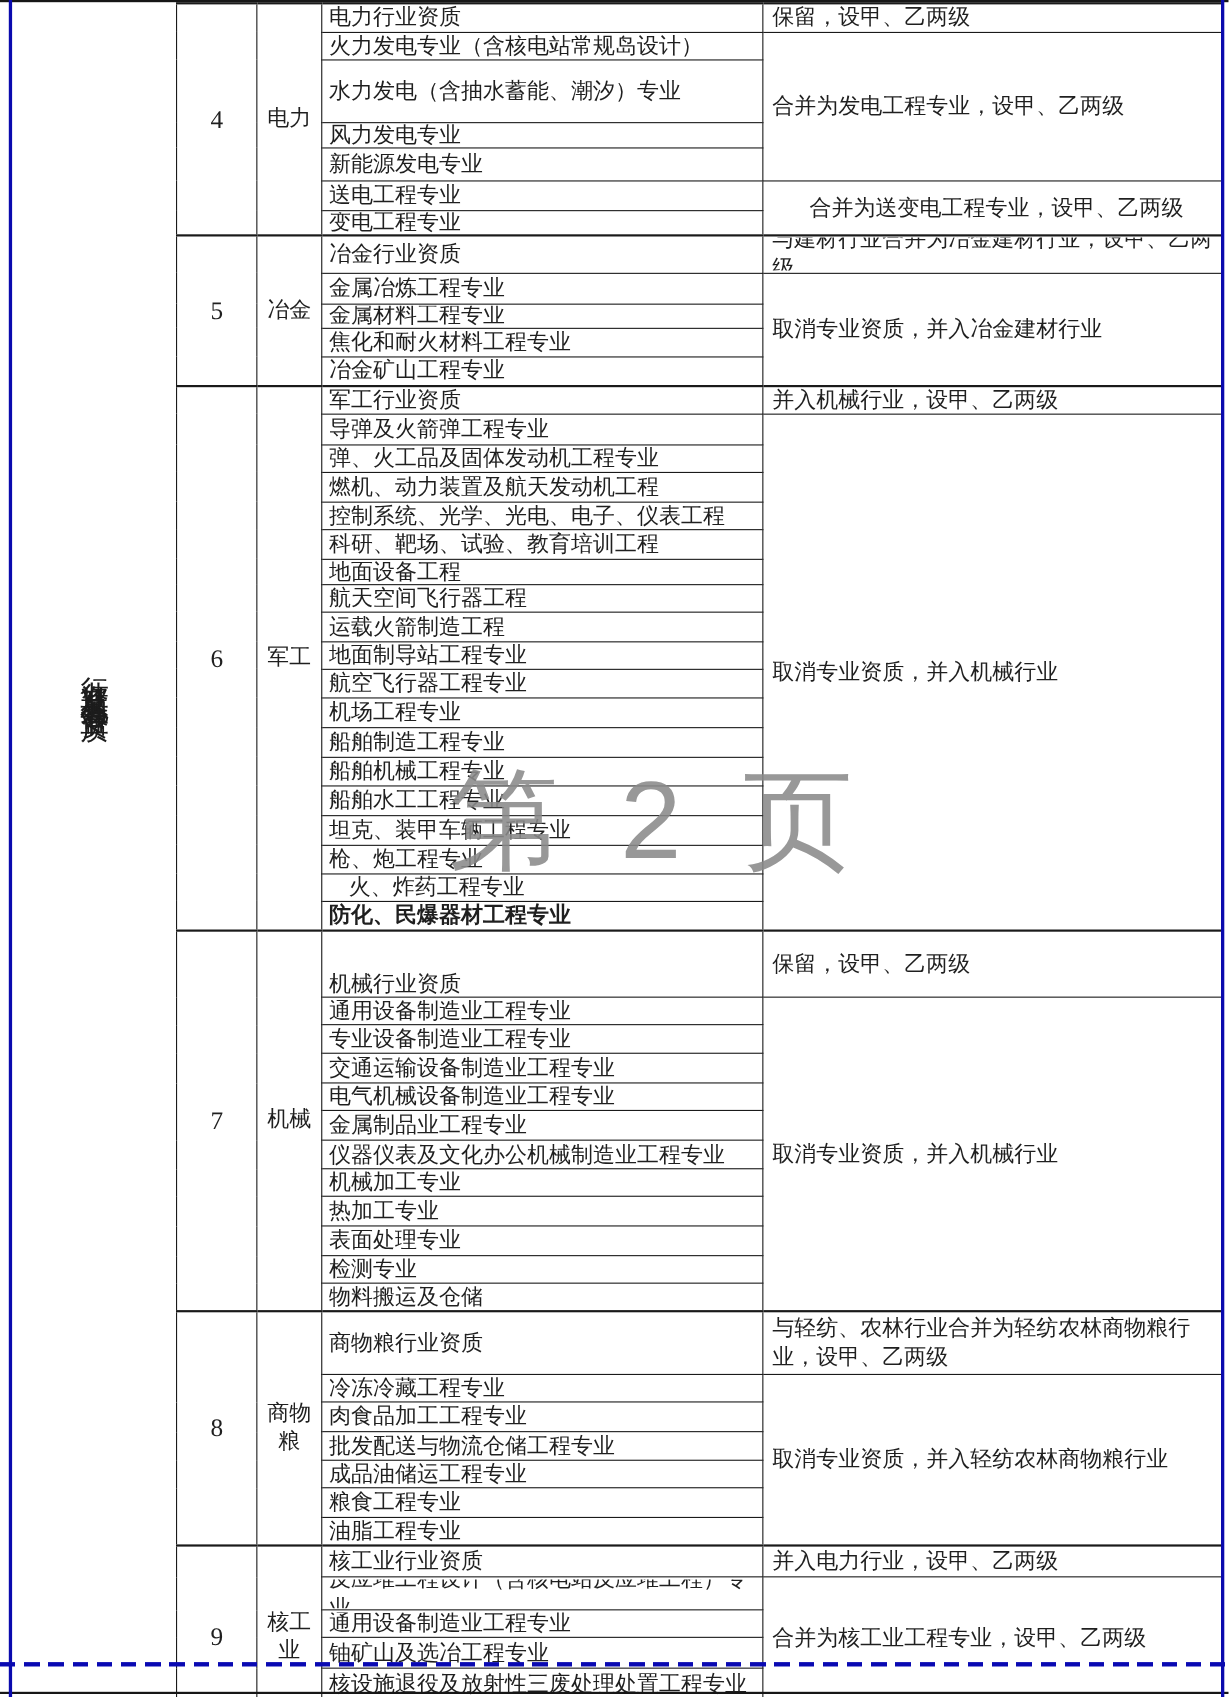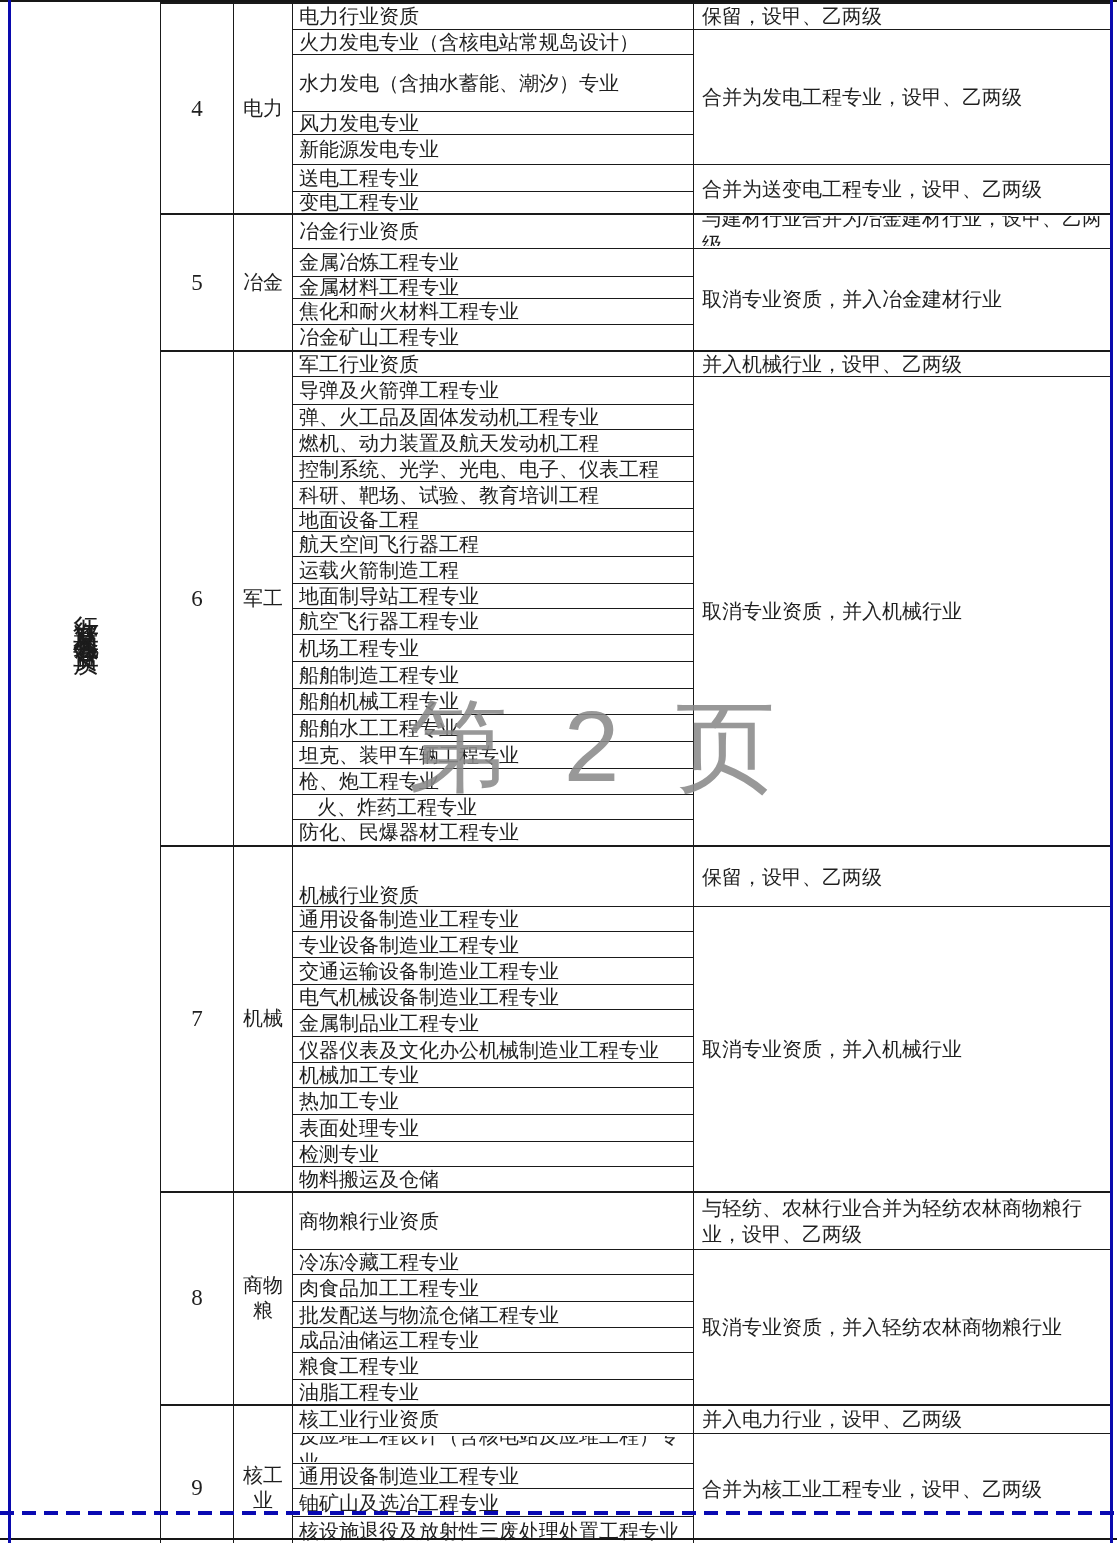--- a/index.html
+++ b/index.html
@@ -90,21 +90,21 @@
         <tr style="height: 23px;">
           <td class="p-cell">
             <div class="clip" style="height: 19px;">风力发电专业</div>
           </td>
         </tr>
         <tr style="height: 30px;">
           <td class="p-cell">
             <div class="clip" style="height: 26px;">新能源发电专业</div>
           </td>
         </tr>
-        <tr style="height: 27px;">
+        <tr style="height: 27px; text-align: center;">
           <td class="p-cell">
             <div class="clip" style="height: 23px;">送电工程专业</div>
           </td>
           <td class="note-cell" rowspan="2">合并为送变电工程专业，设甲、乙两级</td>
         </tr>
         <tr style="height: 23px;">
           <td class="p-cell">
             <div class="clip" style="height: 19px;">变电工程专业</div>
           </td>
         </tr>
@@ -230,21 +230,21 @@
             <div class="clip" style="height: 22px;">枪、炮工程专业</div>
           </td>
         </tr>
         <tr style="height: 25px;">
           <td class="p-cell">
             <div class="clip" style="height: 21px; margin-left: 18px;">火、炸药工程专业</div>
           </td>
         </tr>
         <tr style="height: 27px;">
           <td class="p-cell">
-            <div class="clip" style="height: 23px;">防化、民爆器材工程专业</div>
+            <div class="clip" style="height: 23px; font-weight: bold;">防化、民爆器材工程专业</div>
           </td>
         </tr>
         <tr class="section-start" style="height: 27px;">
           <td class="num-cell" rowspan="12">7</td>
           <td class="ind-cell" rowspan="12">机械</td>
           <td class="p-cell">
             <div class="clip" style="height: 23px; margin-top: 36px;">机械行业资质</div>
           </td>
           <td class="note-cell" rowspan="1">
             <div class="clip" style="height: 23px;">保留，设甲、乙两级</div>

